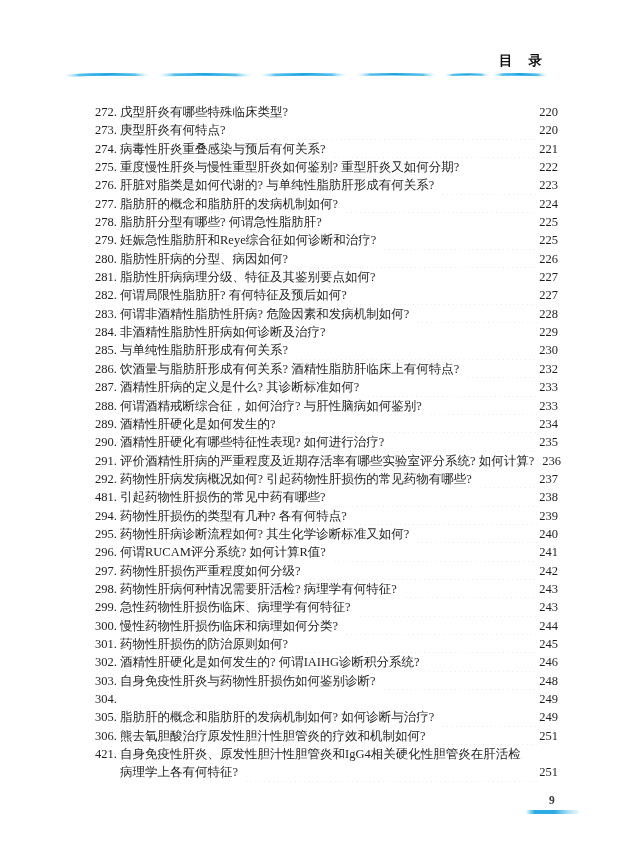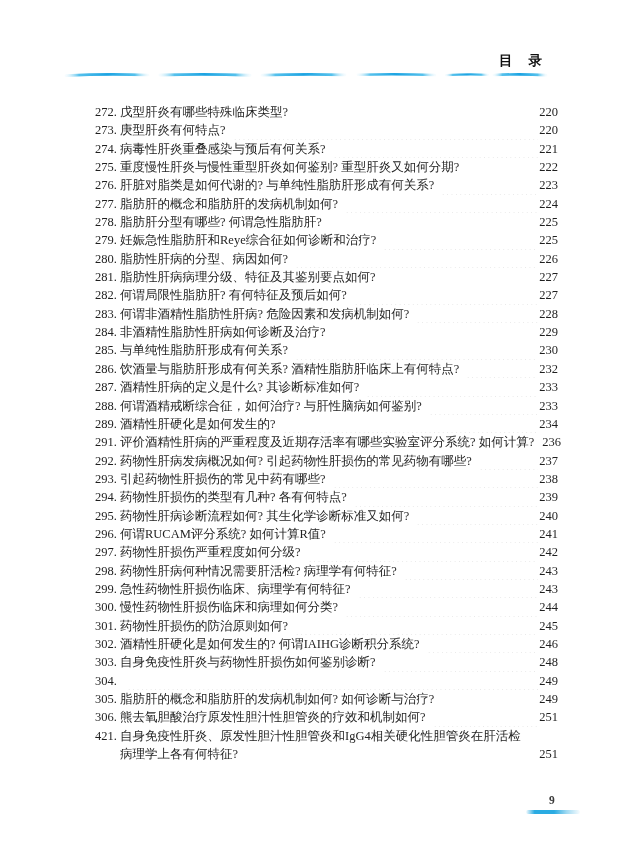--- a/index.html
+++ b/index.html
@@ -191,33 +191,39 @@
     <span class="leader"></span>
     <span class="pg">233</span>
   </div>
       <div class="row">
     <span class="no">289.</span>
     <span class="title">酒精性肝硬化是如何发生的?</span>
     <span class="leader"></span>
     <span class="pg">234</span>
   </div>
       <div class="row">
+    <span class="no">290.</span>
+    <span class="title">酒精性肝硬化有哪些特征性表现? 如何进行治疗?</span>
+    <span class="leader"></span>
+    <span class="pg">235</span>
+  </div>
+      <div class="row">
     <span class="no">291.</span>
     <span class="title">评价酒精性肝病的严重程度及近期存活率有哪些实验室评分系统? 如何计算?</span>
     <span class="leader"></span>
     <span class="pg">236</span>
   </div>
       <div class="row">
     <span class="no">292.</span>
     <span class="title">药物性肝病发病概况如何? 引起药物性肝损伤的常见药物有哪些?</span>
     <span class="leader"></span>
     <span class="pg">237</span>
   </div>
       <div class="row">
-    <span class="no">293.</span>
+    <span class="no">481.</span>
     <span class="title">引起药物性肝损伤的常见中药有哪些?</span>
     <span class="leader"></span>
     <span class="pg">238</span>
   </div>
       <div class="row">
     <span class="no">294.</span>
     <span class="title">药物性肝损伤的类型有几种? 各有何特点?</span>
     <span class="leader"></span>
     <span class="pg">239</span>
   </div>

